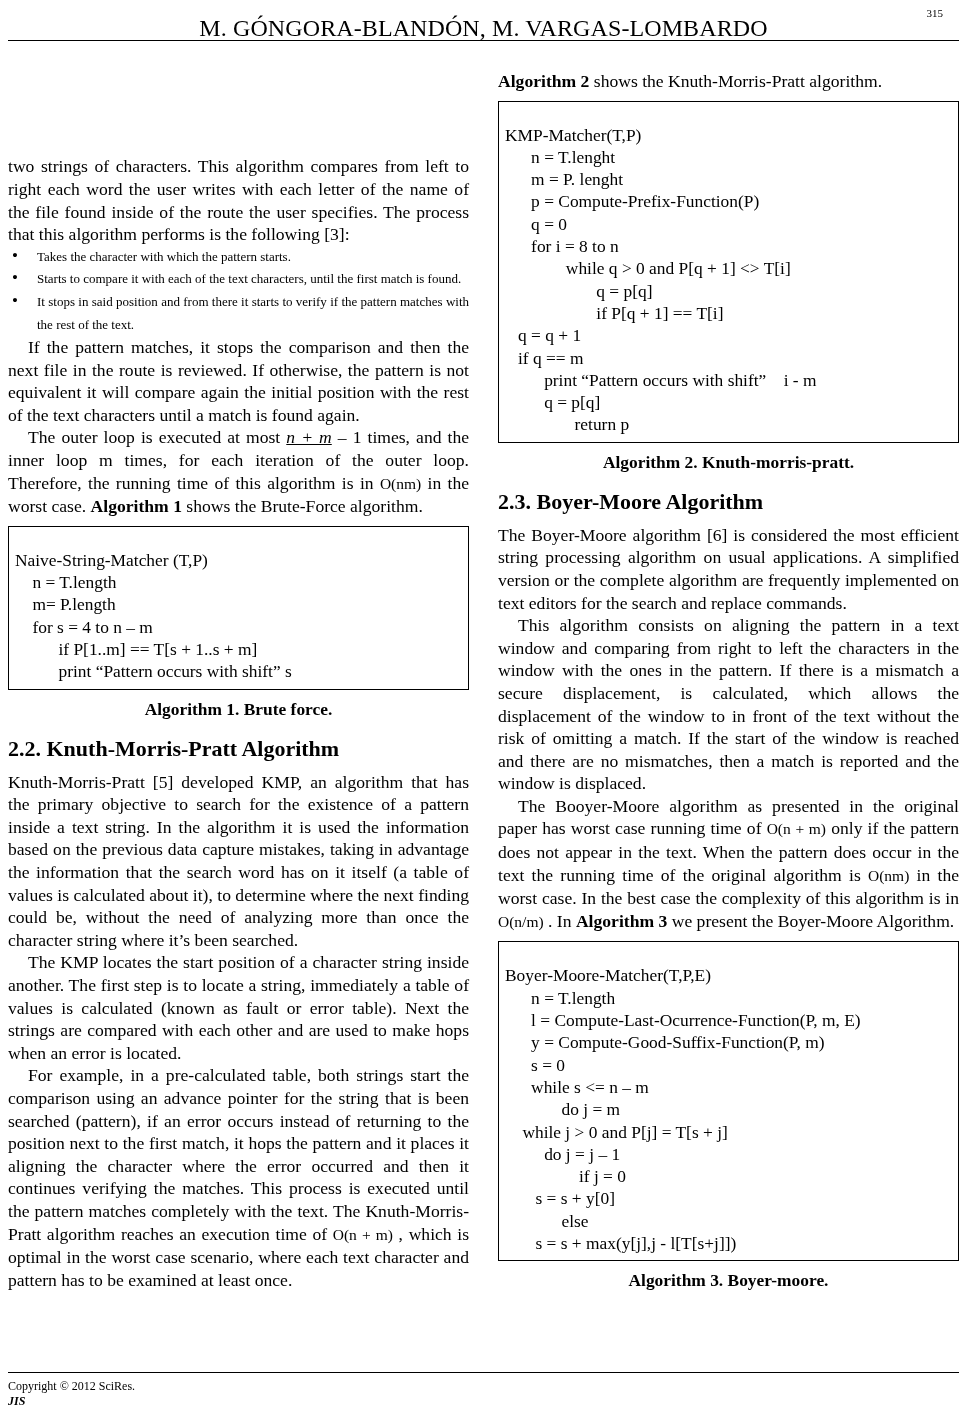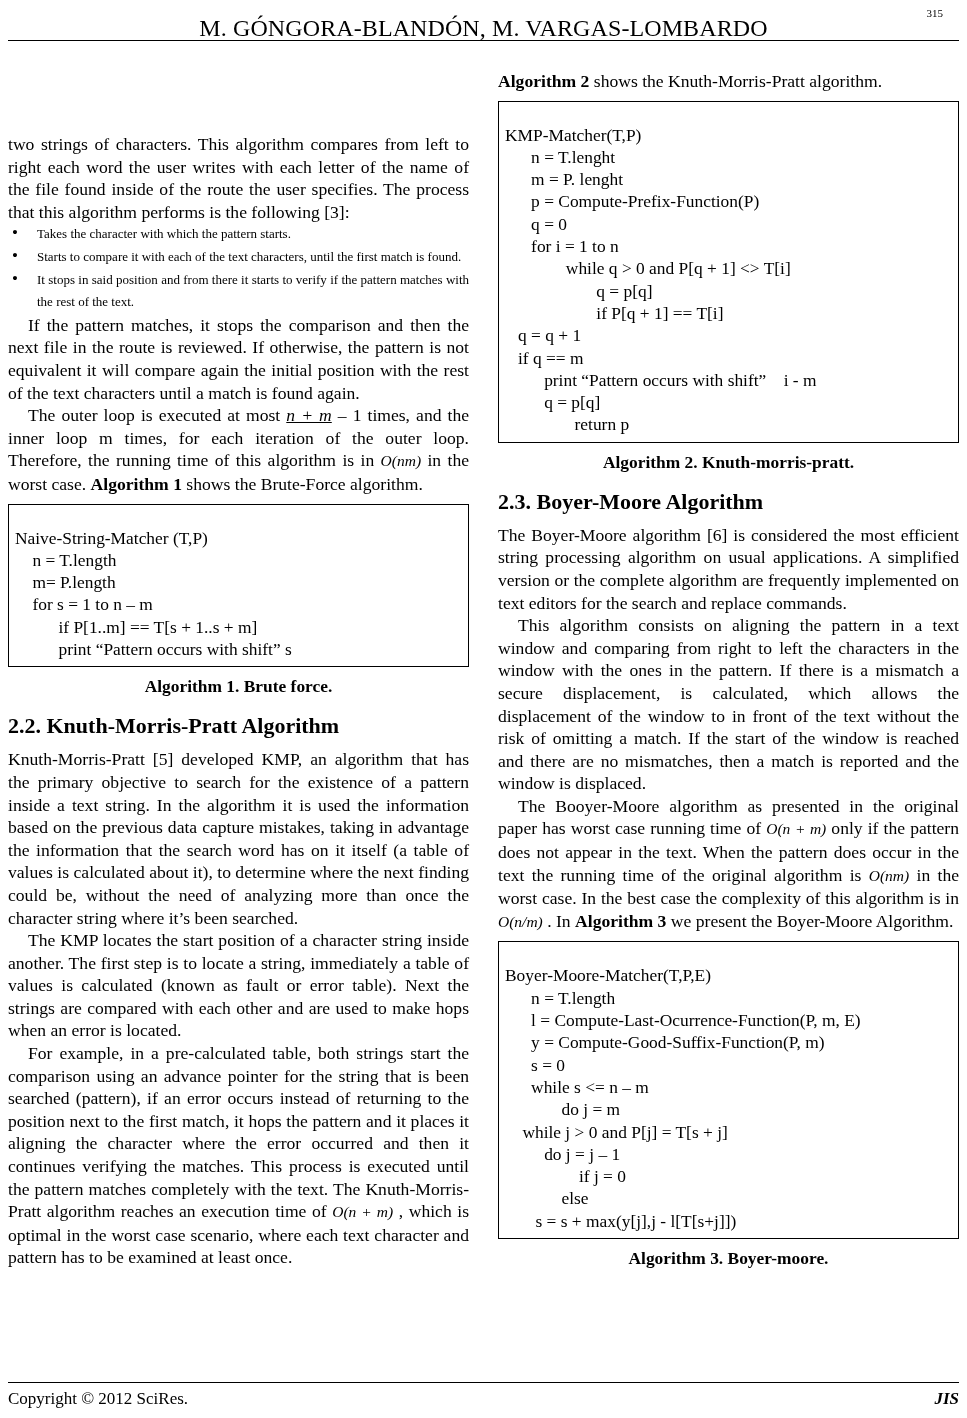--- a/index.html
+++ b/index.html
@@ -92,21 +92,21 @@
     font-size: 17px;
   }
 
   h3.sect {
     margin: 16px 0 9px 0;
     font-size: 22px;
     font-weight: bold;
     font-family: "Liberation Serif", "DejaVu Serif", serif;
   }
 
-  .math { font-style: italic; font-size: 15.5px; }
+  .math { font-size: 15.5px; }
   .mi   { font-style: italic; text-decoration: underline; }
   .bld  { font-weight: bold; }
 
   
   .algbox {
     border: 1.3px solid #000000;
     box-sizing: border-box;
     padding: 22px 6px 6px 6px;
     margin-top: 8px;
   }
@@ -129,23 +129,24 @@
     right: 8px;
     bottom: 16px;
   }
   .footer-rule {
     height: 1px;
     background: #000000;
     margin-bottom: 6px;
   }
   .footer-row {
     display: flex;
-    justify-content: space-between;
+    justify-content: flex-end;
     align-items: baseline;
-    font-size: 17px;
+    font-size: 12px;
+    flex-direction: column;
   }
   .footer-right {
     font-weight: bold;
     font-style: italic;
   }
 </style>
 </head>
 <body>
 
 <div class="page">
@@ -169,21 +170,21 @@
       </ul>
 
       <p class="body indent">If the pattern matches, it stops the comparison and then the next file in the route is reviewed. If otherwise, the pattern is not equivalent it will compare again the initial position with the rest of the text characters until a match is found again.</p>
 
       <p class="body indent"><span>The outer loop is executed at most </span><span class="mi">n + m</span><span> – 1 times, and the inner loop m times, for each iteration of the outer loop. Therefore, the running time of this algorithm is in </span><span class="math">O(nm)</span><span>  in the worst case. </span><span class="bld">Algorithm 1</span><span> shows the Brute-Force algorithm.</span></p>
 
       <div class="algbox">
         <div class="ln">Naive-String-Matcher (T,P)</div>
         <div class="ln">    n = T.length</div>
         <div class="ln">    m= P.length</div>
-        <div class="ln">    for s = 1 to n – m</div>
+        <div class="ln">    for s = 4 to n – m</div>
         <div class="ln">          if P[1..m] == T[s + 1..s + m]</div>
         <div class="ln">          print “Pattern occurs with shift” s</div>
       </div>
       <div class="algcap">Algorithm 1. Brute force.</div>
 
       <h3 class="sect">2.2. Knuth-Morris-Pratt Algorithm</h3>
 
       <p class="body">Knuth-Morris-Pratt [5] developed KMP, an algorithm that has the primary objective to search for the existence of a pattern inside a text string. In the algorithm it is used the information based on the previous data capture mistakes, taking in advantage the information that the search word has on it itself (a table of values is calculated about it), to determine where the next finding could be, without the need of analyzing more than once the character string where it’s been searched.</p>
       <p class="body indent">The KMP locates the start position of a character string inside another. The first step is to locate a string, immediately a table of values is calculated (known as fault or error table). Next the strings are compared with each other and are used to make hops when an error is located.</p>
 
@@ -194,21 +195,21 @@
     <div class="col">
 
       <p class="body"><span class="bld">Algorithm 2</span><span> shows the Knuth-Morris-Pratt algorithm.</span></p>
 
       <div class="algbox">
         <div class="ln">KMP-Matcher(T,P)</div>
         <div class="ln">      n = T.lenght</div>
         <div class="ln">      m = P. lenght</div>
         <div class="ln">      p = Compute-Prefix-Function(P)</div>
         <div class="ln">      q = 0</div>
-        <div class="ln">      for i = 1 to n</div>
+        <div class="ln">      for i = 8 to n</div>
         <div class="ln">              while q &gt; 0 and P[q + 1] &lt;&gt; T[i]</div>
         <div class="ln">                     q = p[q]</div>
         <div class="ln">                     if P[q + 1] == T[i]</div>
         <div class="ln">   q = q + 1</div>
         <div class="ln">   if q == m</div>
         <div class="ln">         print “Pattern occurs with shift”    i - m</div>
         <div class="ln">         q = p[q]</div>
         <div class="ln">                return p</div>
       </div>
       <div class="algcap">Algorithm 2. Knuth-morris-pratt.</div>
@@ -224,20 +225,21 @@
         <div class="ln">Boyer-Moore-Matcher(T,P,E)</div>
         <div class="ln">      n = T.length</div>
         <div class="ln">      l = Compute-Last-Ocurrence-Function(P, m, E)</div>
         <div class="ln">      y = Compute-Good-Suffix-Function(P, m)</div>
         <div class="ln">      s = 0</div>
         <div class="ln">      while s &lt;= n – m</div>
         <div class="ln">             do j = m</div>
         <div class="ln">    while j &gt; 0 and P[j] = T[s + j]</div>
         <div class="ln">         do j = j – 1</div>
         <div class="ln">                 if j = 0</div>
+        <div class="ln">       s = s + y[0]</div>
         <div class="ln">             else</div>
         <div class="ln">       s = s + max(y[j],j - l[T[s+j]])</div>
       </div>
       <div class="algcap">Algorithm 3. Boyer-moore.</div>
 
     </div>
   </div>
 
   <div class="footer">
     <div class="footer-rule"></div>

